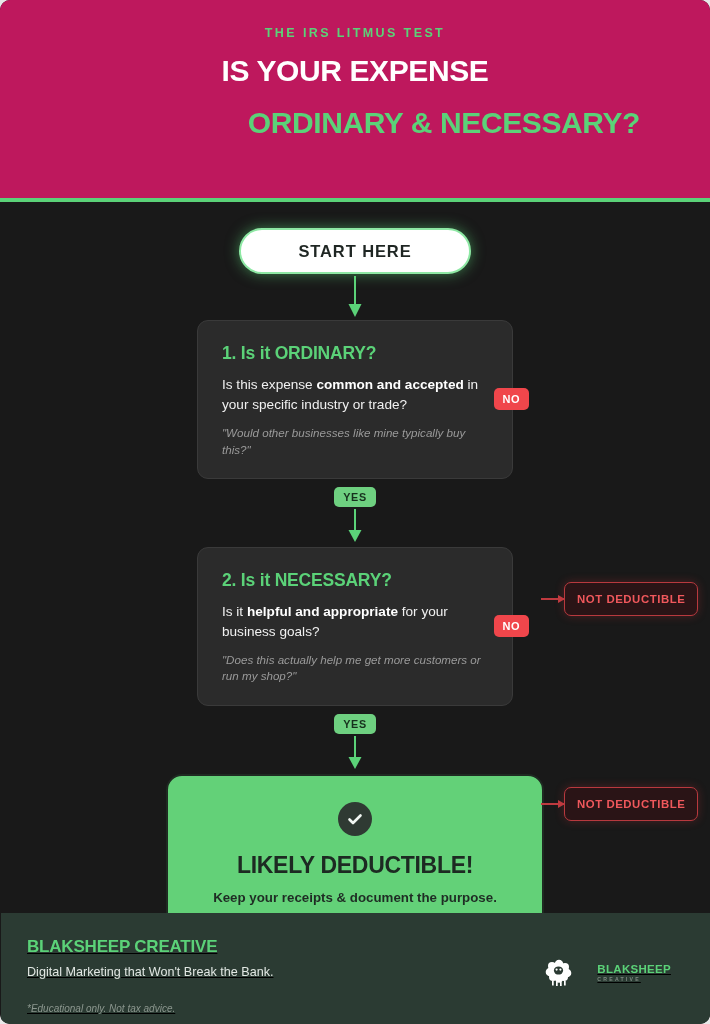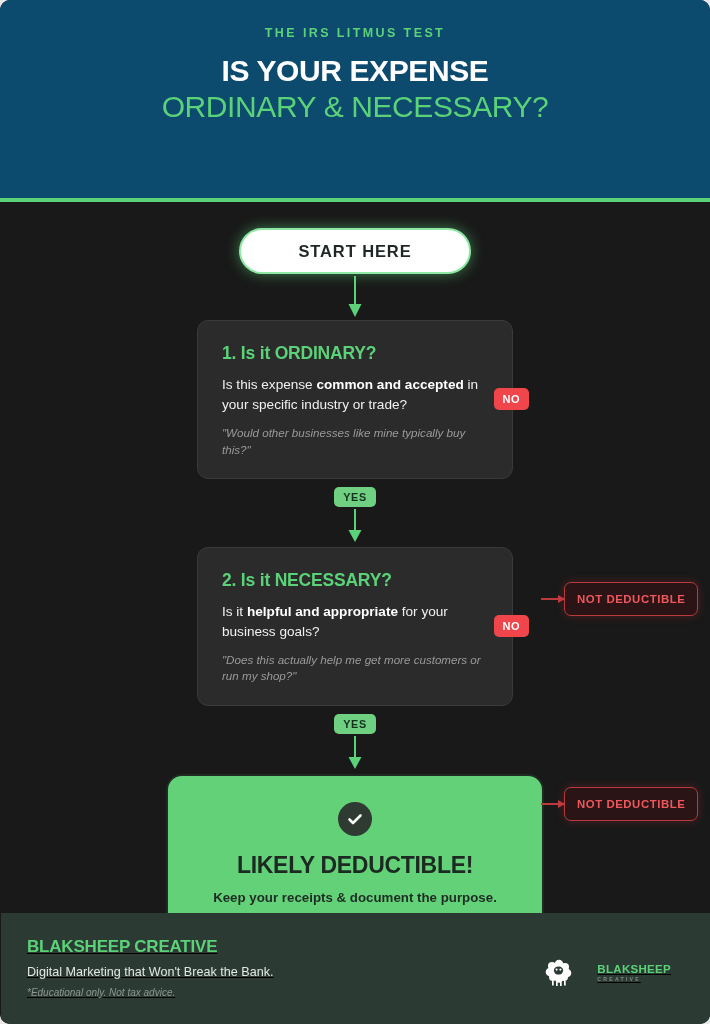--- a/index.html
+++ b/index.html
@@ -15,21 +15,21 @@
     position: relative;
     width: 710px;
     height: 1024px;
     background: #191919;
     border-radius: 10px;
     overflow: hidden;
   }
 
   
   .header {
-    background: #0c4a6e;
+    background: #be185d;
     padding: 26px 70px 22px 70px;
     text-align: center;
     border-bottom: 4px solid #5bd278;
     height: 202px;
   }
   .eyebrow {
     color: #5bd278;
     font-size: 12.5px;
     font-weight: bold;
     letter-spacing: 2.4px;
@@ -38,24 +38,25 @@
   .title-line1 {
     color: #ffffff;
     font-size: 30px;
     font-weight: bold;
     letter-spacing: -0.4px;
     line-height: 1.12;
   }
   .title-line2 {
     color: #5bd278;
     font-size: 30px;
-    font-weight: normal;
+    font-weight: bold;
     letter-spacing: -0.4px;
     line-height: 1.12;
-    margin-top: 2px;
+    margin-top: 18px;
+    text-align: right;
   }
   .subtitle {
     color: #dfe5e1;
     font-size: 13.6px;
     line-height: 1.42;
     margin: 14px auto 0 auto;
     max-width: 420px;
   }
 
   
@@ -233,21 +234,21 @@
   .brand-name {
     color: #5bd278;
     font-size: 17px;
     font-weight: bold;
     letter-spacing: -0.2px;
     margin-bottom: 8px;
   }
   .brand-tag {
     color: #e2e8e4;
     font-size: 12.6px;
-    margin-bottom: 8px;
+    margin-bottom: 24px;
   }
   .brand-disclaimer {
     color: #8c978f;
     font-size: 10px;
     font-style: italic;
   }
   .logo-wrap {
     display: flex;
     align-items: center;
     gap: 23px;

